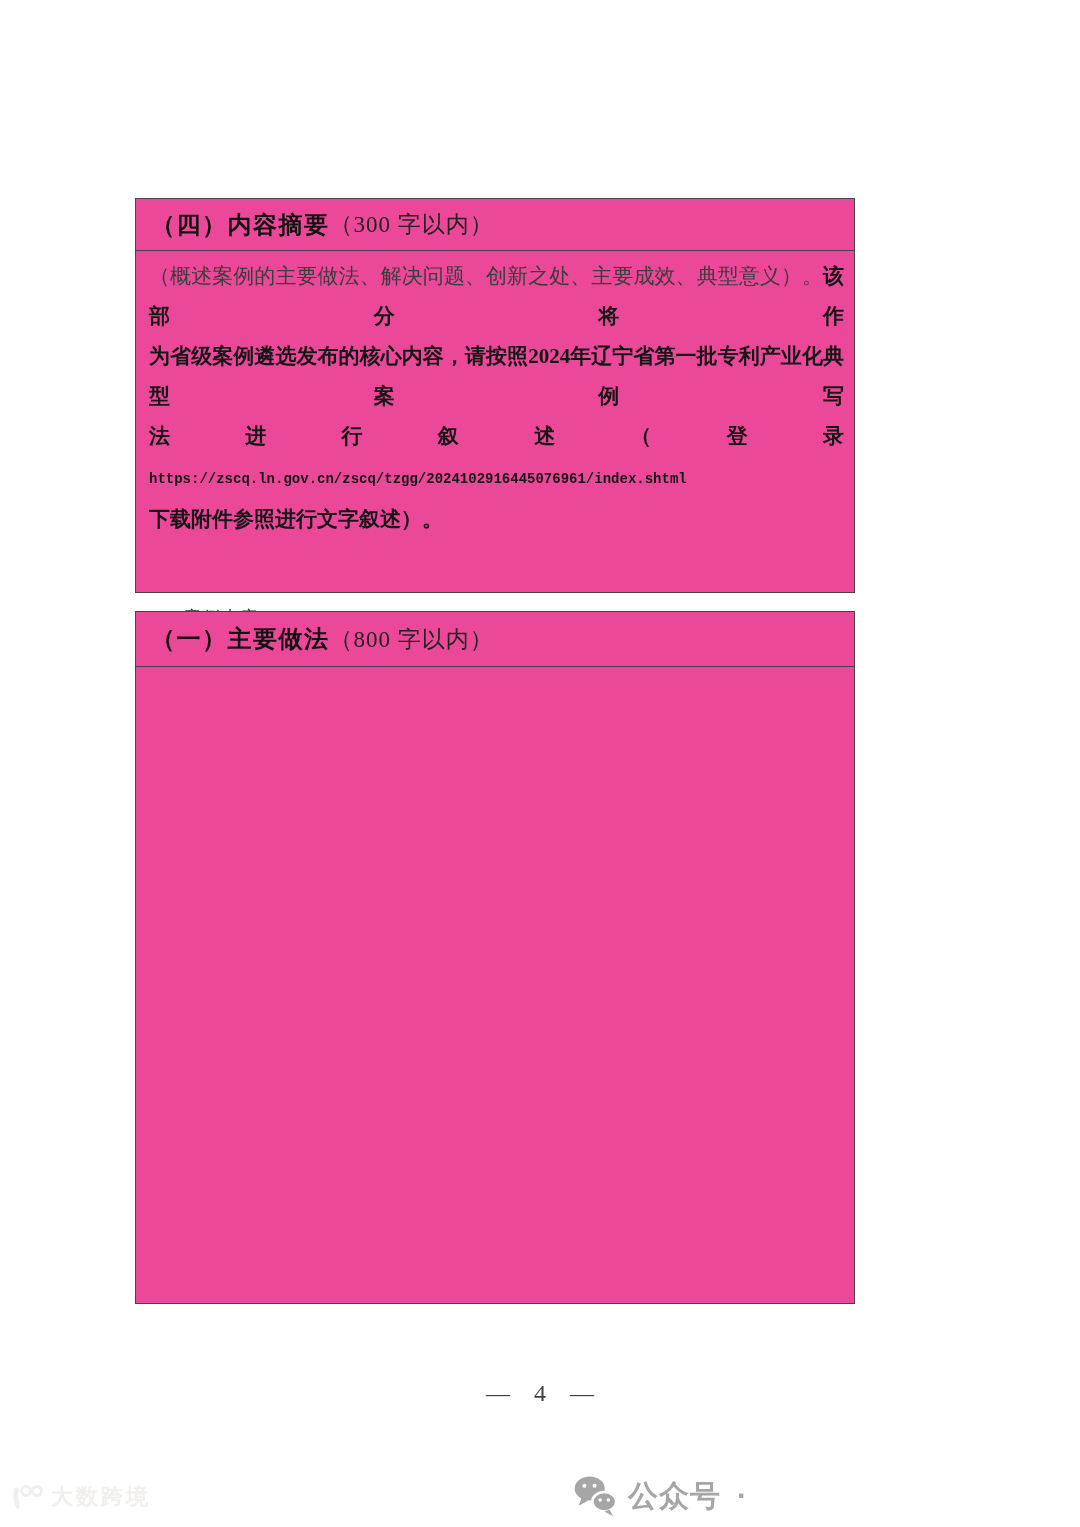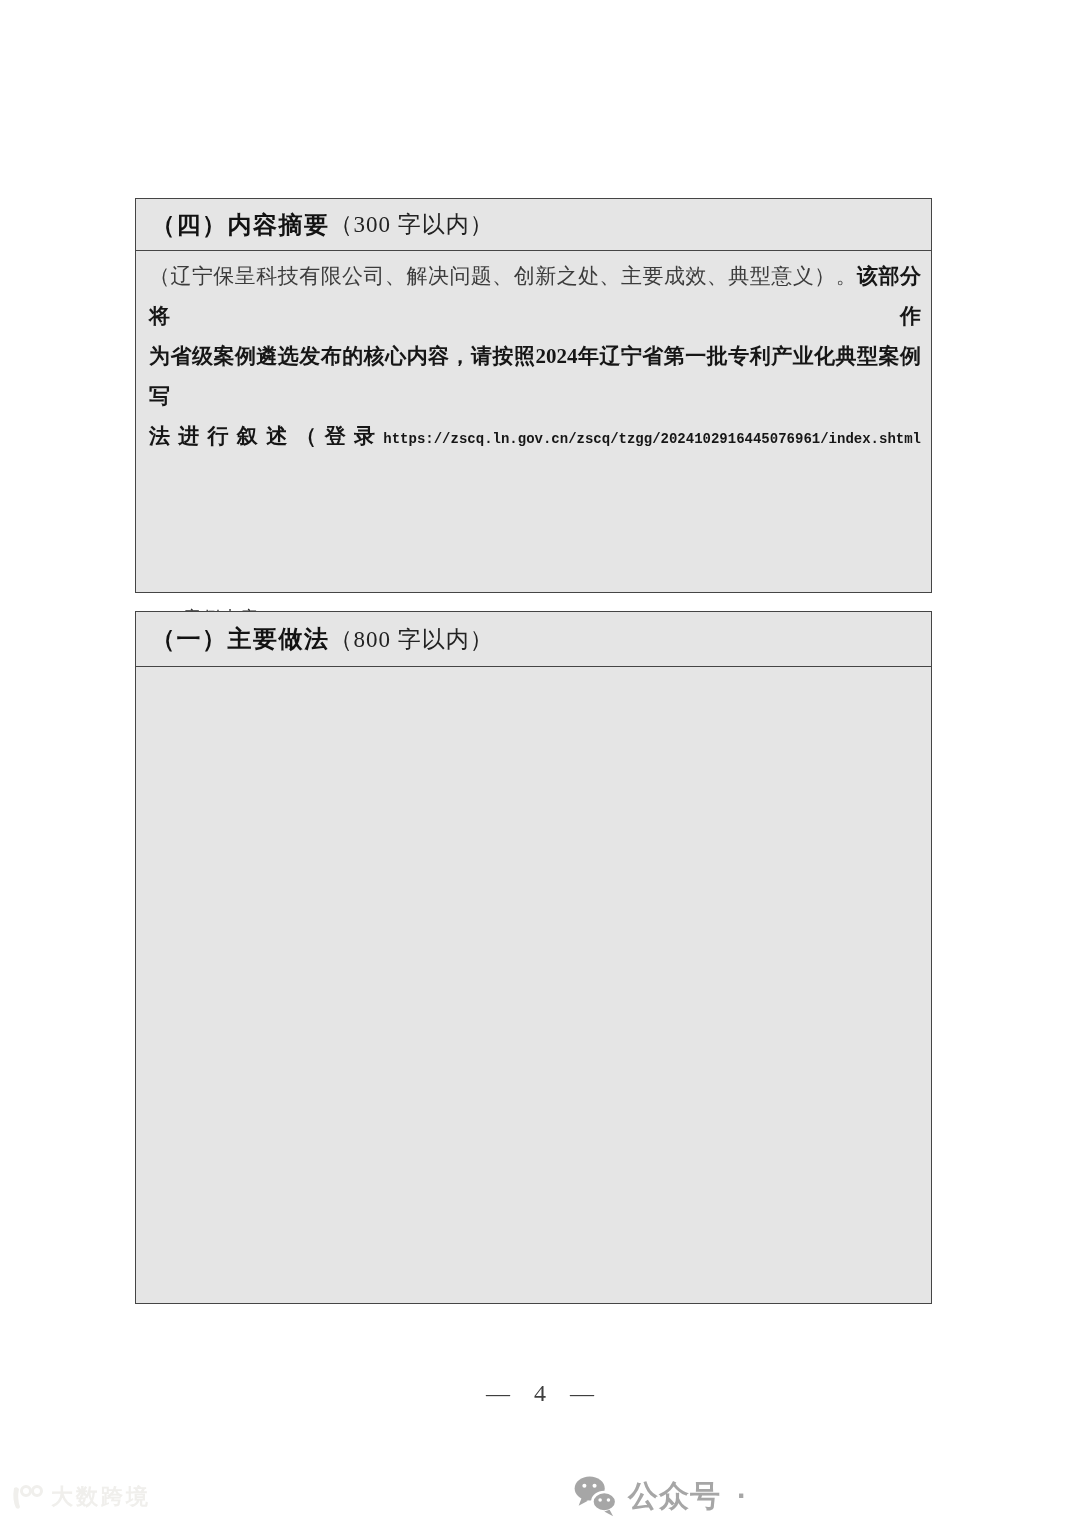--- a/index.html
+++ b/index.html
@@ -1,22 +1,22 @@
 <!DOCTYPE html>
 <html><head>
 <meta charset="utf-8">
 <style>
   html,body{margin:0;padding:0;background:#ffffff;}
   .page{
     position:relative;width:1080px;height:1527px;background:#ffffff;
     font-family:"Liberation Serif","DejaVu Serif",serif;overflow:hidden;
   }
   .tbl{
-    position:absolute;left:135px;width:797px;box-sizing:border-box;
-    border:1px solid #454545;background:#e5e5e5;
+    position:absolute;left:135px;width:720px;box-sizing:border-box;
+    border:1px solid #454545;background:#ec4899;
   }
   #table1{top:198px;height:395px;}
   #table2{top:611px;height:693px;}
   .tbl-header{
     display:flex;align-items:center;box-sizing:border-box;
     border-bottom:1px solid #454545;padding-left:15px;
   }
   #table1 .tbl-header{height:52px;}
   #table2 .tbl-header{height:55px;}
   .hdr-bold{font-weight:700;font-size:24px;color:#121212;letter-spacing:1.5px;}
@@ -56,23 +56,24 @@
 <body>
 
 <div class="page">
 
   <section class="tbl" id="table1">
     <div class="tbl-header">
       <span class="hdr-bold">（四）内容摘要</span>
       <span class="hdr-note">（300 字以内）</span>
     </div>
     <div class="tbl-body">
-        <div class="body-line fill"><span class="seg-regular">（辽宁保呈科技有限公司、解决问题、创新之处、主要成效、典型意义）。</span><span class="seg-bold">该部分将作</span></div>
+        <div class="body-line fill"><span class="seg-regular">（概述案例的主要做法、解决问题、创新之处、主要成效、典型意义）。</span><span class="seg-bold">该部分将作</span></div>
         <div class="body-line fill"><span class="seg-bold">为省级案例遴选发布的核心内容，请按照2024年辽宁省第一批专利产业化典型案例写</span></div>
         <div class="body-line fill"><span class="seg-bold">法进行叙述（登录</span><span class="seg-url">https://zscq.ln.gov.cn/zscq/tzgg/2024102916445076961/index.shtml</span></div>
+        <div class="body-line"><span class="seg-bold">下载附件参照进行文字叙述）。</span></div>
       </div>
   </section>
 
   <h2 class="section-heading">二、案例内容</h2>
 
   <section class="tbl" id="table2">
     <div class="tbl-header">
       <span class="hdr-bold">（一）主要做法</span>
       <span class="hdr-note">（800 字以内）</span>
     </div>

